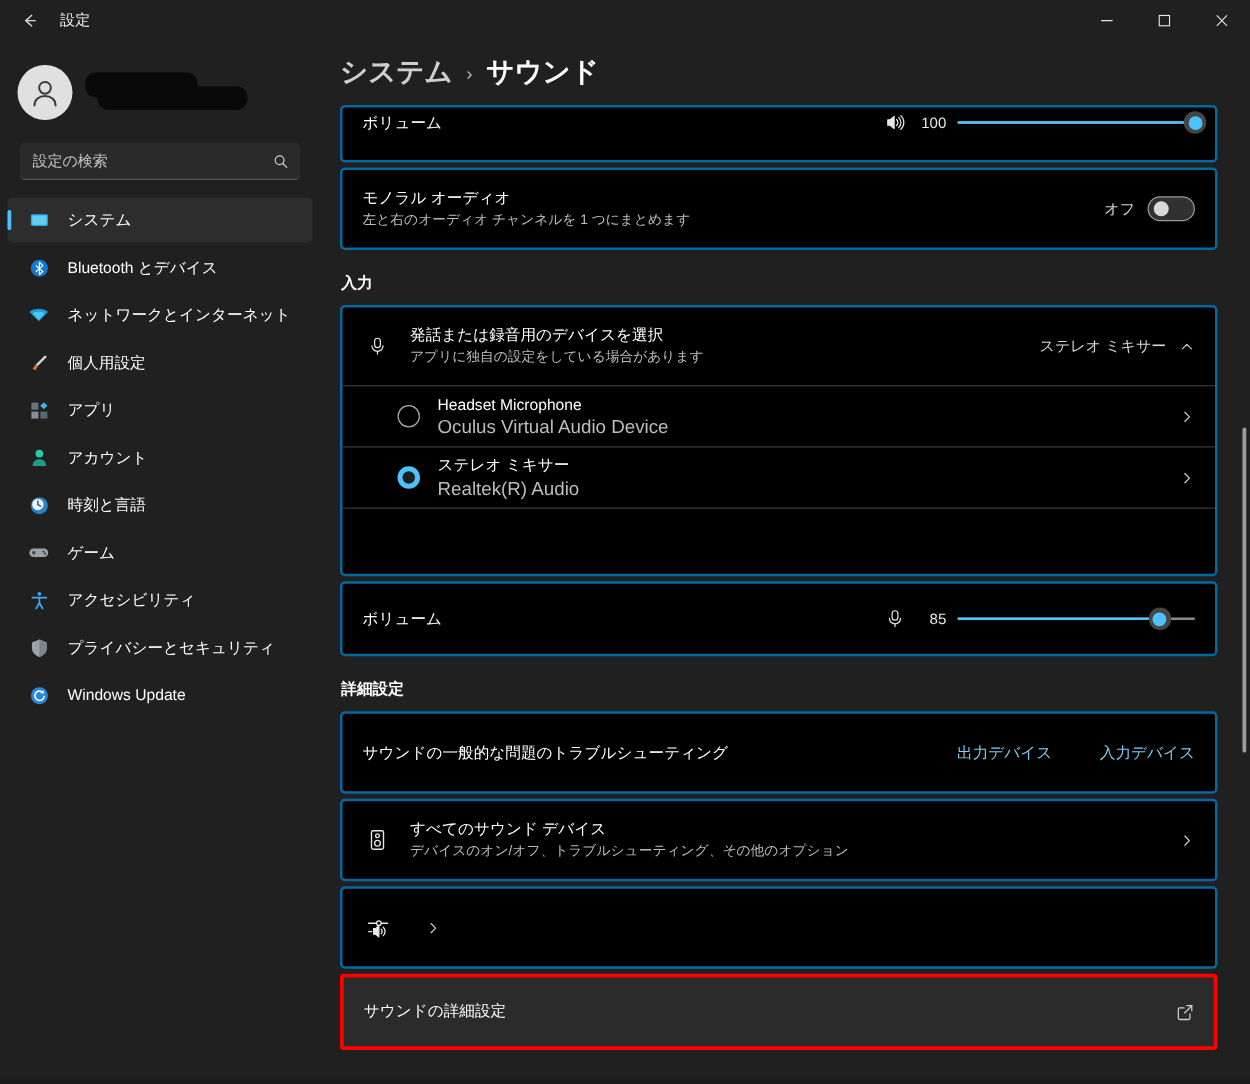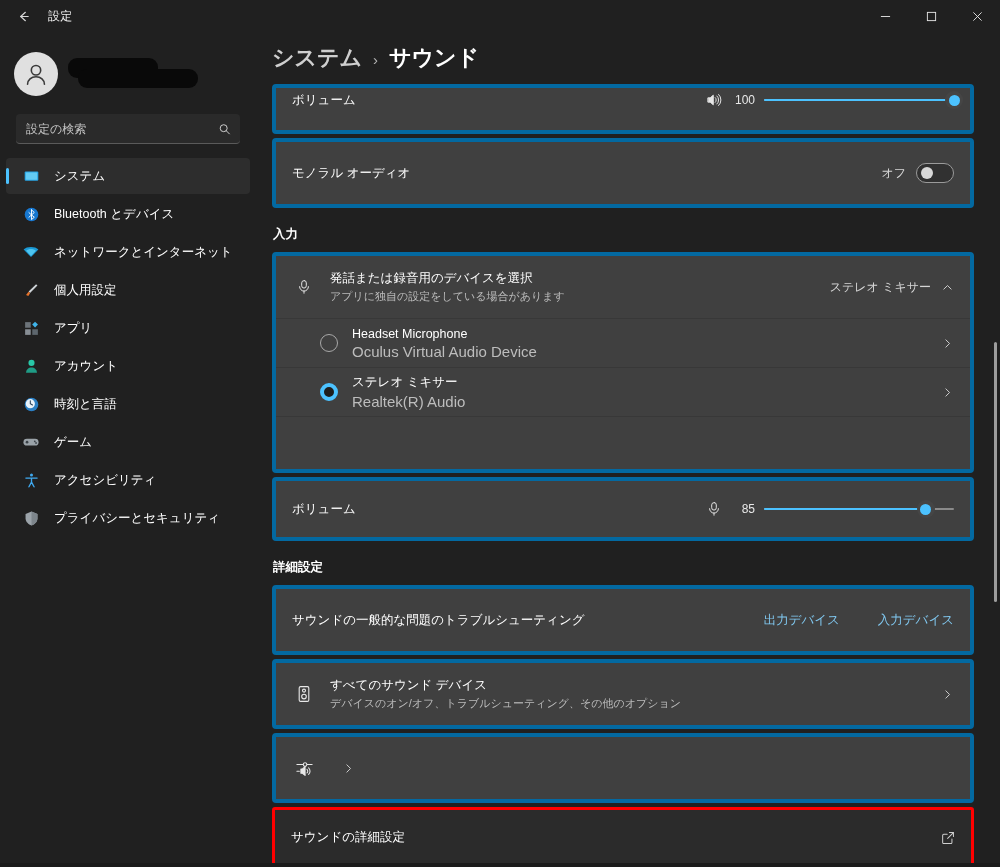--- a/index.html
+++ b/index.html
@@ -206,22 +206,22 @@
   }
 
   .scrollarea {
     position: absolute;
     top: 52px; left: 0; right: 0; bottom: 0;
     padding: 0 26px 0 16px;
     overflow: hidden;
   }
 
   .card {
-    background: #404040;
-    border: 4px solid #0369a1;
+    background: #000000;
+    border: 2px solid #0369a1;
     border-radius: 4px;
     margin-bottom: 4px;
   }
   .card.group { margin-bottom: 4px; }
 
   .row {
     display: flex;
     align-items: center;
     padding: 0 16px;
     min-height: 56px;
@@ -598,20 +598,30 @@
         <div class="navitem">
           <span class="nav-ico">
             <svg width="17" height="17" viewBox="0 0 20 20">
                 <path d="M10 1.8 L17 4.6 v5.2 c0 4.4 -3.4 7.2 -7 8.5 c-3.6 -1.3 -7 -4.1 -7 -8.5 V4.6 Z" fill="#9ba3a9"></path>
                 <path d="M10 1.8 L17 4.6 v5.2 c0 4.4 -3.4 7.2 -7 8.5 Z" fill="#7d858b"></path>
               </svg>
           </span>
           <span class="nav-label">プライバシーとセキュリティ</span>
         </div>
 
+        <div class="navitem">
+          <span class="nav-ico">
+            <svg width="17" height="17" viewBox="0 0 20 20">
+                <circle cx="10" cy="10" r="8" fill="#2a86d8"></circle>
+                <path d="M13.6 7.4 a4.4 4.4 0 1 0 .9 3.3" fill="none" stroke="#ffffff" stroke-width="1.4" stroke-linecap="round"></path>
+                <path d="M13.9 4.6 v3.1 h-3.1 Z" fill="#ffffff"></path>
+              </svg>
+          </span>
+          <span class="nav-label">Windows Update</span>
+        </div>
 
       </div>
     </div>
 
     <div class="main">
 
       <div class="page-head">
         <span class="crumb-link">システム</span>
         <span class="crumb-sep">›</span>
         <span class="crumb-cur">サウンド</span>
@@ -642,20 +652,21 @@
                 </span>
               </div>
             </div>
           </div>
         </div>
 
         <div class="card">
           <div class="row tall">
             <div class="row-text">
               <div class="row-title">モノラル オーディオ</div>
+              <div class="row-sub">左と右のオーディオ チャンネルを 1 つにまとめます</div>
             </div>
             <div class="row-right">
               <span class="right-value">オフ</span>
               <span class="toggle">
                   <span class="knob"></span>
                 </span>
             </div>
           </div>
         </div>
 

